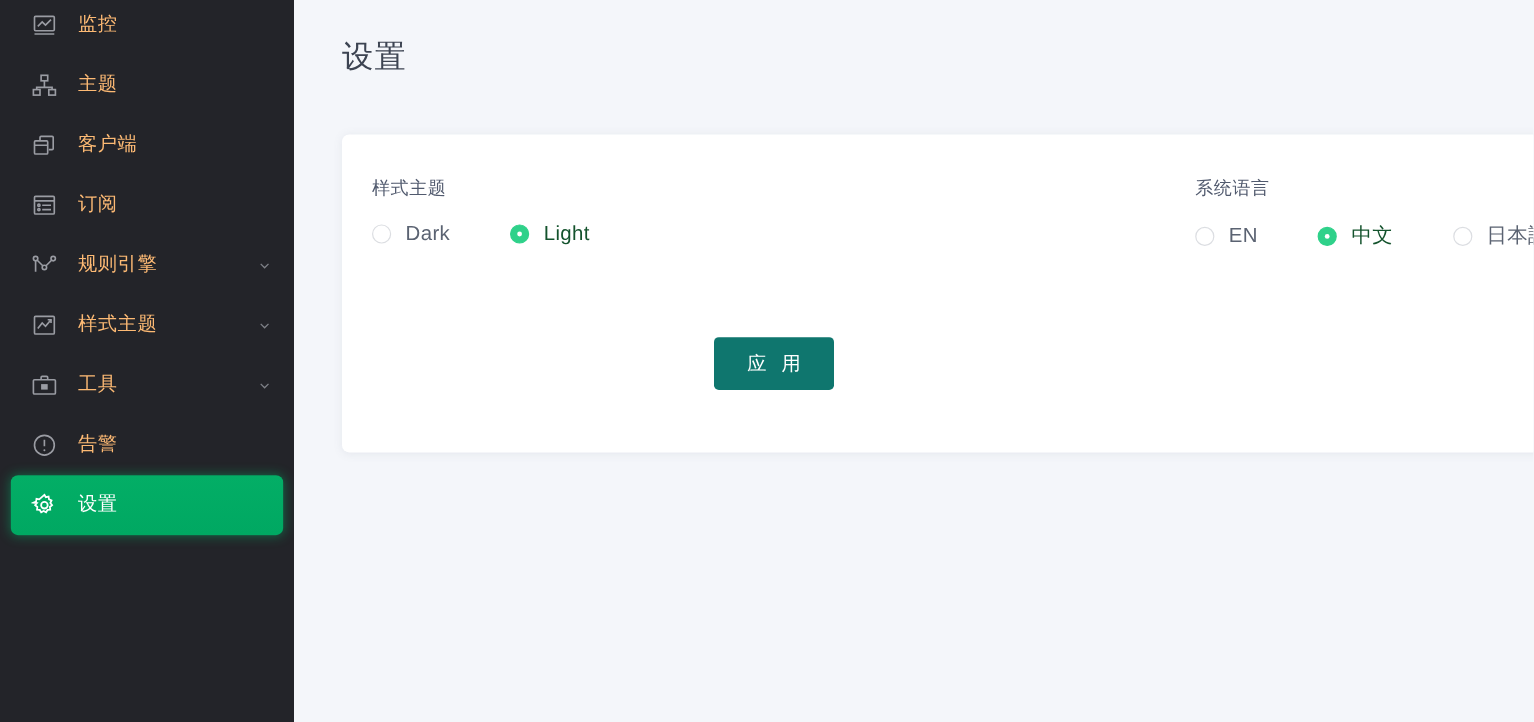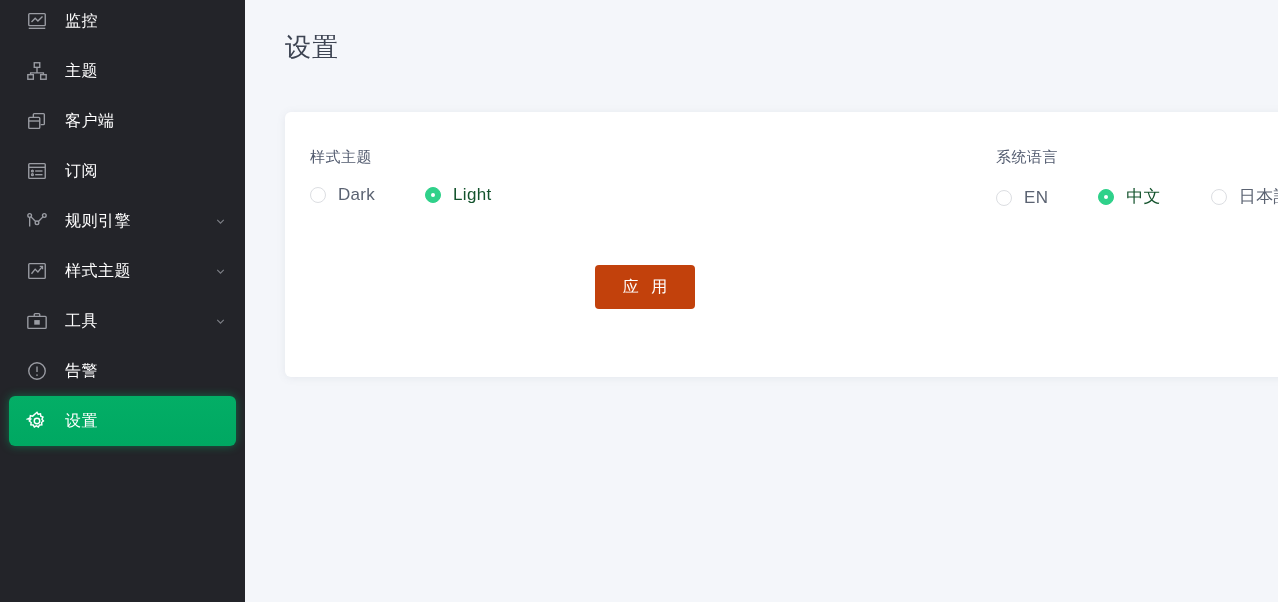--- a/index.html
+++ b/index.html
@@ -58,21 +58,21 @@
     color: #9a9ca3;
   }
   .nav-item .nav-icon svg {
     display: block;
   }
   .nav-label {
     margin-left: 17px;
     font-size: 16px;
     line-height: 1;
     letter-spacing: 0.5px;
-    color: #ffffff;
+    color: #fdba74;
     white-space: nowrap;
   }
   .nav-arrow {
     margin-left: auto;
     width: 14px;
     height: 14px;
     display: inline-flex;
     align-items: center;
     justify-content: center;
     color: #7e8087;
@@ -138,21 +138,21 @@
   .group-label {
     font-size: 15px;
     color: #515a6e;
     letter-spacing: 0.5px;
     margin-bottom: 18px;
     white-space: nowrap;
   }
 
   .radio-row {
     display: flex;
-    align-items: flex-end;
+    align-items: center;
   }
   .radio-option {
     display: inline-flex;
     align-items: center;
     cursor: pointer;
     margin-right: 50px;
     white-space: nowrap;
   }
   .radio-option:last-child { margin-right: 0; }
 
@@ -186,24 +186,24 @@
     color: #5b6372;
     letter-spacing: 0.3px;
   }
   .radio-option.selected .radio-text {
     color: #14532d;
   }
 
   .apply-btn {
     position: absolute;
     left: 310px;
-    top: 153px;
+    top: 169px;
     width: 100px;
     height: 44px;
-    background: #c2410c;
+    background: #0f766e;
     border: none;
     border-radius: 4px;
     color: #ffffff;
     font-size: 16px;
     letter-spacing: 4px;
     text-indent: 4px;
     cursor: default;
     font-family: "Liberation Sans", "DejaVu Sans", sans-serif;
   }
 </style>

